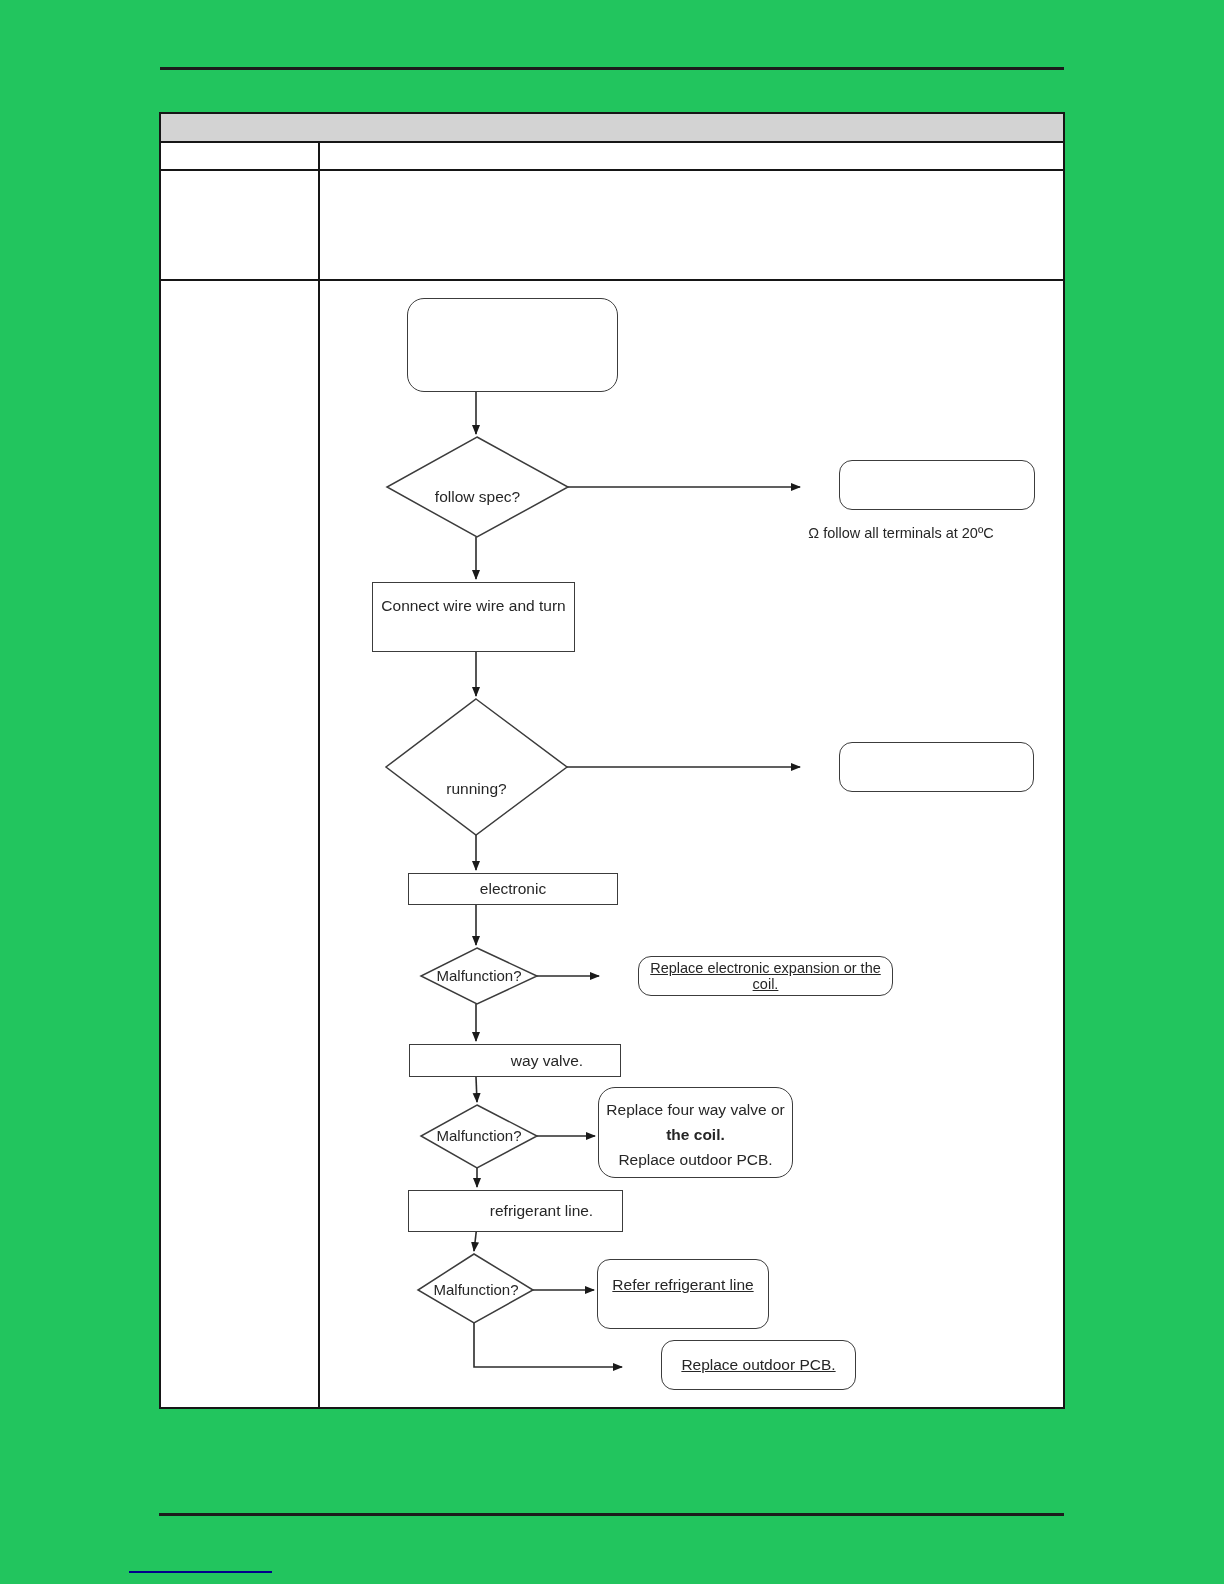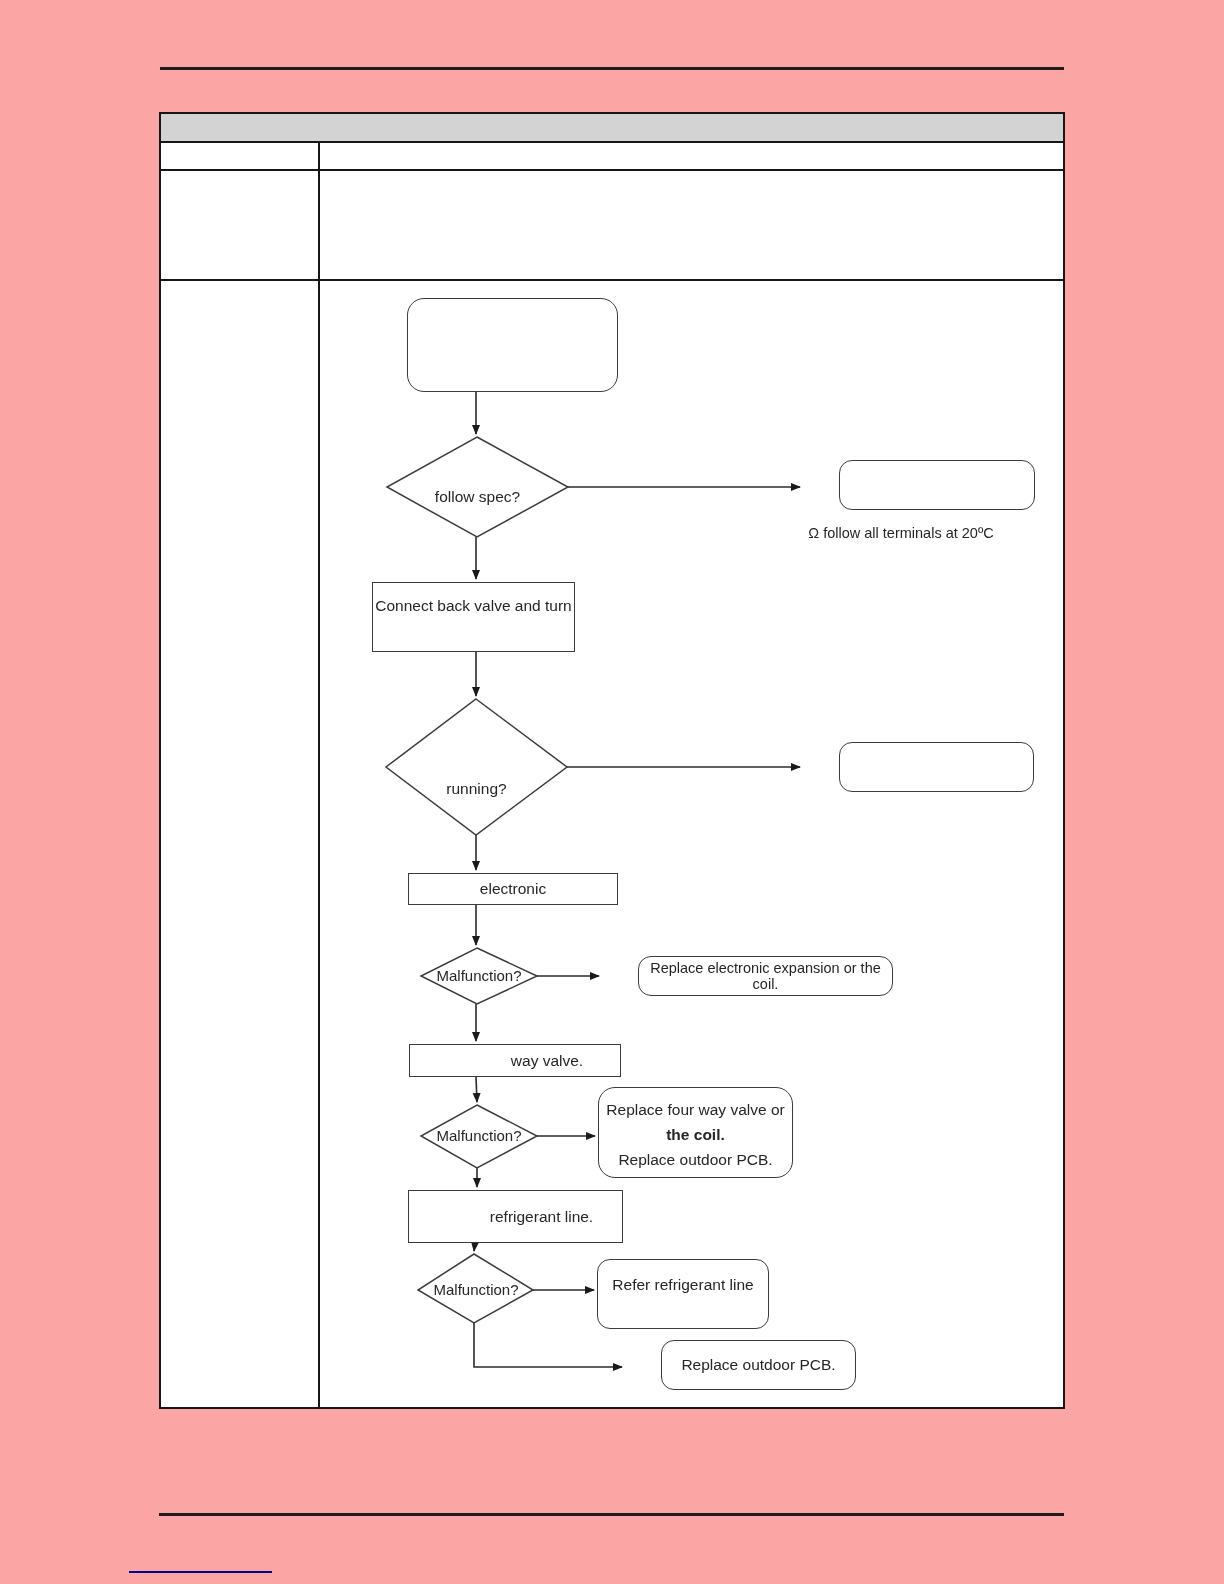--- a/index.html
+++ b/index.html
@@ -2,21 +2,21 @@
 <html><head>
 <meta charset="utf-8">
 <style>
   * { margin:0; padding:0; box-sizing:border-box; }
   html,body { background:#ffffff; }
   body {
     width:1224px; height:1584px; position:relative;
     font-family:"Liberation Sans","DejaVu Sans",sans-serif;
     color:#262626;
   }
-  .page { position:absolute; left:0; top:0; width:1224px; height:1584px; background:#fca5a5; overflow:hidden; }
+  .page { position:absolute; left:0; top:0; width:1224px; height:1584px; background:#22c55e; overflow:hidden; }
 
   
   .rule { position:absolute; background:#1c1c1c; }
   .rule-top    { left:160px; top:67px;  width:904px; height:3px; }
   .rule-bottom { left:159px; top:1513px; width:905px; height:3px; }
   .link-underline { position:absolute; left:129px; top:1571px; width:143px; height:2px; background:#00008b; }
 
   
   .tbl { position:absolute; left:159px; top:112px; width:906px; height:1297px;
          border:2.6px solid #161616; display:flex; flex-direction:column; background:#fff; }
@@ -27,37 +27,37 @@
   .row-2 { height:28px; border-bottom:2.6px solid #161616; }
   .row-3 { height:110px; border-bottom:2.9px solid #161616; }
   .row-4 { flex:1; }
 
   
   svg.wires { position:absolute; left:0; top:0; width:1224px; height:1584px; }
 
   
   .box { position:absolute; background:#ffffff; border:1.5px solid #3c3c3c; }
   .rounded-lg { border-radius:17px; }
-  .rounded    { border-radius:13px; }
+  .rounded    { border-radius:13px;text-decoration:underline; }
   .center-txt { display:flex; align-items:center; justify-content:center; text-align:center;margin-left:36px; }
   .top-txt    { text-align:center; }
 
   .fc-text { font-size:15.5px; line-height:1.25; color:#262626; }
   .fc-small { font-size:14.5px; }
 
   .start-box   { left:371px; top:298px; width:211px; height:94px; }
   .result-1    { left:803px; top:460px; width:196px; height:50px; }
   .note-1      { position:absolute; left:781px; top:525px; width:240px; text-align:center; font-size:14.5px; color:#262626; }
   .process-1   { left:372px; top:582px; width:203px; height:70px; padding-top:13px; }
   .result-2    { left:803px; top:742px; width:195px; height:50px; }
   .process-2   { left:372px; top:873px; width:210px; height:32px; }
   .result-3    { left:602px; top:956px; width:255px; height:40px; }
   .process-3   { left:373px; top:1044px; width:212px; height:33px; padding-left:64px; }
   .result-4    { left:598px; top:1087px; width:195px; height:91px; padding-top:9px; line-height:1.62; }
-  .process-4   { left:372px; top:1190px; width:215px; height:53px; padding-left:52px; }
+  .process-4   { left:372px; top:1190px; width:215px; height:42px; padding-left:52px; }
   .result-5    { left:597px; top:1259px; width:172px; height:70px; padding-top:15px; }
   .result-6    { left:625px; top:1340px; width:195px; height:50px; }
 
   
   .dlabel { position:absolute; text-align:center; font-size:15.5px; color:#262626; }
   .dlabel-1 { left:387px; top:488px; width:181px; }
   .dlabel-2 { left:386px; top:780px; width:181px; }
   .dlabel-3 { left:419px; top:967px; width:120px; font-size:15px; }
   .dlabel-4 { left:419px; top:1127px; width:120px; font-size:15px; }
   .dlabel-5 { left:416px; top:1281px; width:120px; font-size:15px; }
@@ -117,21 +117,21 @@
     </g>
   </svg>
 
   <div class="box rounded-lg start-box fc-text center-txt"></div>
 
   <div class="dlabel dlabel-1">follow spec?</div>
 
   <div class="box rounded result-1 fc-text center-txt"></div>
   <div class="note-1">Ω follow all terminals at 20ºC</div>
 
-  <div class="box process-1 fc-text top-txt">Connect back valve and turn</div>
+  <div class="box process-1 fc-text top-txt">Connect wire wire and turn</div>
 
   <div class="dlabel dlabel-2">running?</div>
 
   <div class="box rounded result-2 fc-text center-txt"></div>
 
   <div class="box process-2 fc-text center-txt">electronic</div>
 
   <div class="dlabel dlabel-3">Malfunction?</div>
 
   <div class="box rounded result-3 fc-small center-txt">Replace electronic expansion or the coil.</div>

